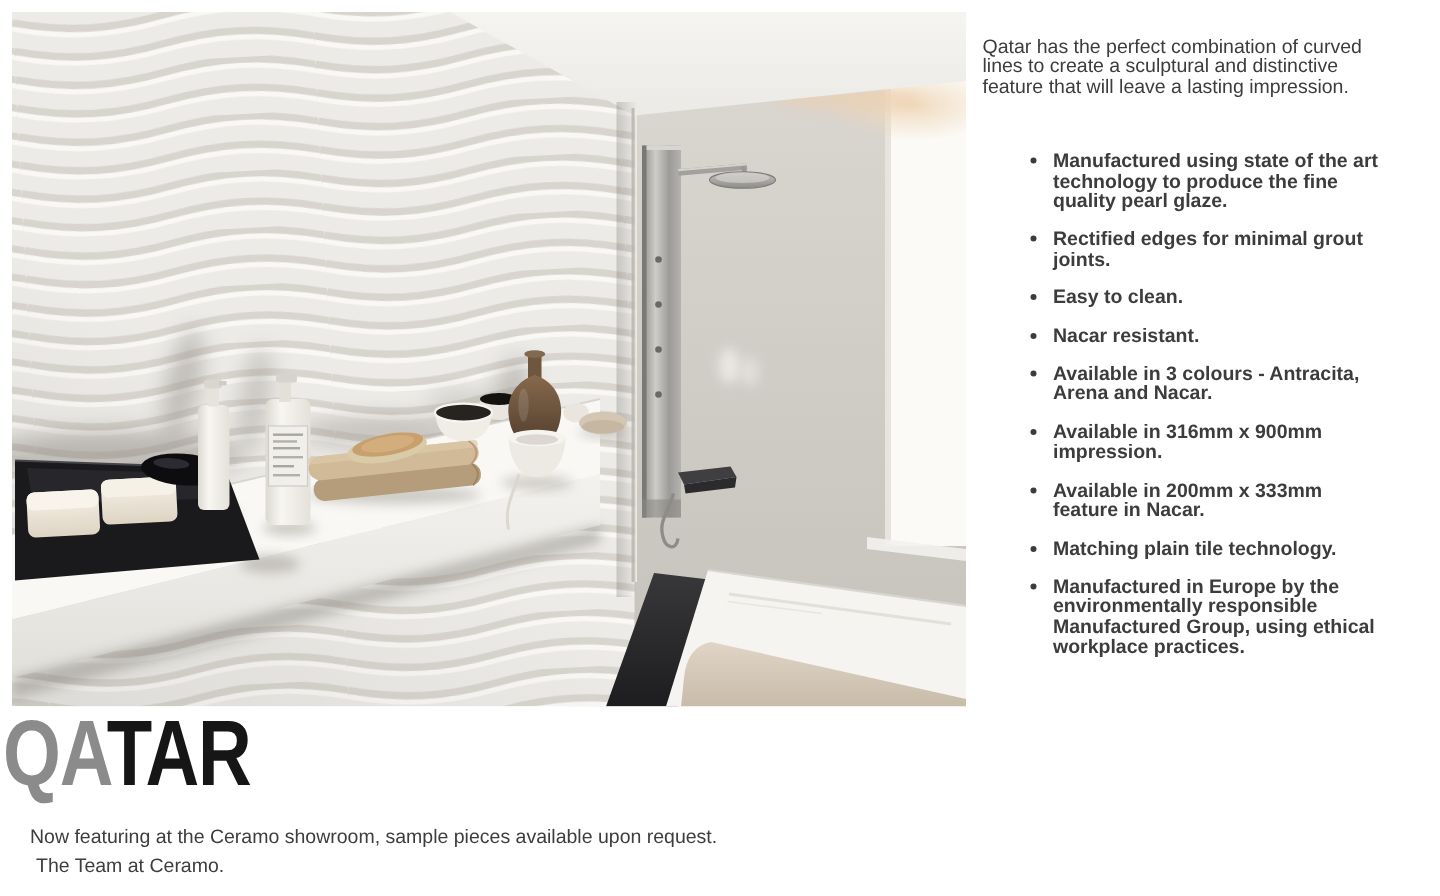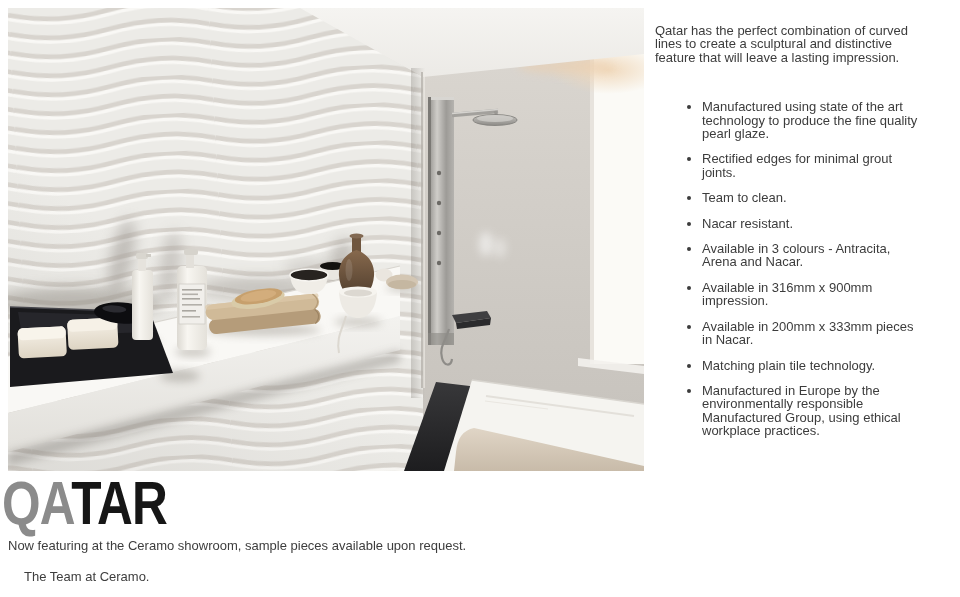--- a/index.html
+++ b/index.html
@@ -2,28 +2,28 @@
 <html><head>
 <meta charset="utf-8">
 <style>
   html,body{margin:0;padding:0;background:#ffffff;}
   .page{position:relative;width:960px;height:597px;background:#ffffff;overflow:hidden;
         font-family:"Liberation Sans",sans-serif;color:#3c3c3c;padding-left:39px;}
   .photo{position:absolute;left:8px;top:8px;width:636px;height:463px;overflow:hidden;}
   .photo svg{display:block;width:636px;height:463px;}
   .desc{position:absolute;left:655px;top:24px;width:270px;font-size:13px;line-height:13.4px;color:#3c3c3c;}
   .desc p.intro{margin:0;}
-  ul.features{margin:36px 0 0 0;padding:0 0 0 47px;}
+  ul.features{margin:36px 0 0 0;padding:0 0 0 47px;font-weight:bold;}
   ul.features li{margin:0 0 12px 0;}
   h1.title{position:absolute;left:2px;top:472px;margin:0;font-size:62px;line-height:1;
            font-weight:bold;letter-spacing:-1px;transform:scaleX(0.8);transform-origin:0 0;
            white-space:nowrap;}
   .t-gray{color:#8b8b8b;}
   .t-dark{color:#161616;}
-  .foot1{position:absolute;left:8px;top:538px;margin:0;font-size:13px;color:#3d3d3d;}
+  .foot1{position:absolute;left:8px;top:538px;margin:12px;font-size:13px;color:#3d3d3d;}
   .foot2{position:absolute;left:24px;top:569px;margin:0;font-size:13px;color:#3d3d3d;}
 </style>
 </head>
 <body>
 
 <div class="page">
 
   <div class="photo">
     <svg viewBox="0 0 636 463" xmlns="http://www.w3.org/2000/svg">
       <defs>
@@ -250,25 +250,25 @@
       </g>
       <path d="M466,420 Q450,423 448,444 L446,463 L636,463 L636,458 Z" fill="url(#basinG)"></path>
     </svg>
   </div>
 
   <div class="desc">
     <p class="intro">Qatar has the perfect combination of curved lines to create a sculptural and distinctive feature that will leave a lasting impression.</p>
     <ul class="features">
       <li>Manufactured using state of the art technology to produce the fine quality pearl glaze.</li>
       <li>Rectified edges for minimal grout joints.</li>
-      <li>Team to clean.</li>
+      <li>Easy to clean.</li>
       <li>Nacar resistant.</li>
       <li>Available in 3 colours - Antracita, Arena and Nacar.</li>
       <li>Available in 316mm x 900mm impression.</li>
-      <li>Available in 200mm x 333mm pieces in Nacar.</li>
+      <li>Available in 200mm x 333mm feature in Nacar.</li>
       <li>Matching plain tile technology.</li>
       <li>Manufactured in Europe by the environmentally responsible Manufactured Group, using ethical workplace practices.</li>
     </ul>
   </div>
 
   <h1 class="title"><span class="t-gray">QA</span><span class="t-dark">TAR</span></h1>
 
   <p class="foot1">Now featuring at the Ceramo showroom, sample pieces available upon request.</p>
   <p class="foot2">The Team at Ceramo.</p>
 

